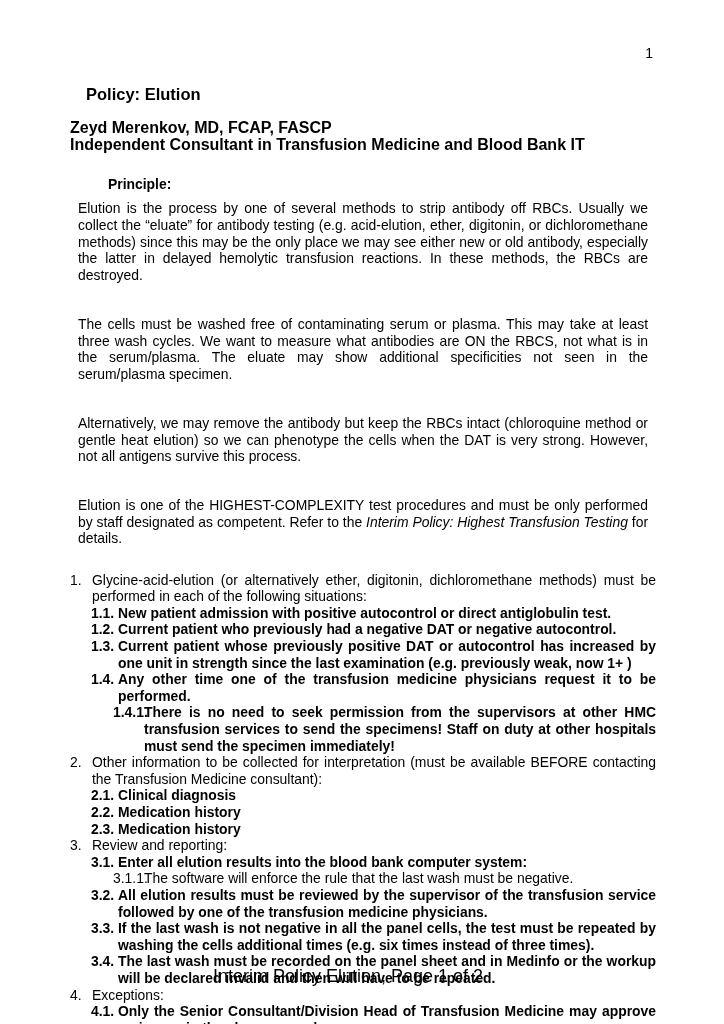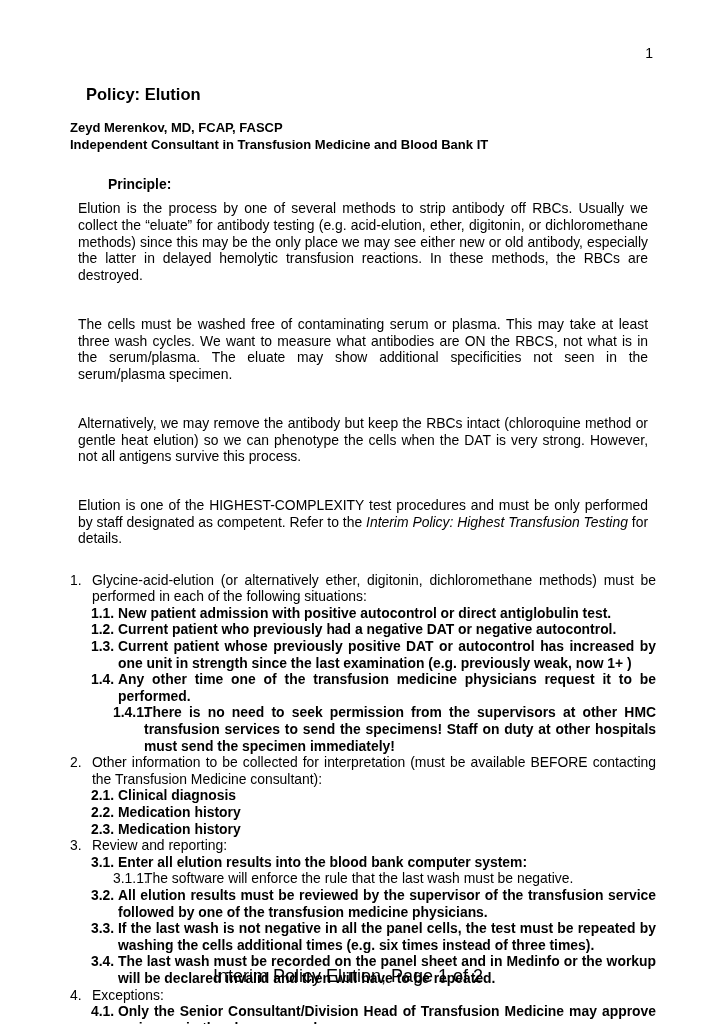--- a/index.html
+++ b/index.html
@@ -1,21 +1,21 @@
 <!DOCTYPE html>
 <html><head>
 <meta charset="utf-8">
 <style>
   html, body { margin: 0; padding: 0; background: #ffffff; }
   body { width: 724px; height: 1024px; position: relative; overflow: hidden;
          font-family: "Liberation Sans", sans-serif; color: #000; }
   .page-num { position: absolute; top: 45px; right: 71px; font-size: 14px; }
   .content { position: absolute; left: 70px; top: 69px; width: 586px; font-size: 13.9px; line-height: 16.6px; }
   .title { font-weight: bold; font-size: 16.5px; line-height: 19px; margin: 16px; }
-  .sub { font-weight: bold; font-size: 13px; line-height: 16.6px; margin: 0; }
+  .sub { font-weight: bold; font-size: 16px; line-height: 16.6px; margin: 0; }
   .gap { height: 16.6px; }
   p { margin: 8px; text-align: justify; }
   .heading { font-weight: bold; margin: 6px; padding-left: 32px; }
   .l1 { position: relative; padding-left: 22px; text-align: justify; }
   .l1 > .num { position: absolute; left: 0; }
   .l2 { position: relative; padding-left: 48px; text-align: justify; font-weight: bold; }
   .l2 > .num { position: absolute; left: 21px; }
   .l3 { position: relative; padding-left: 74px; text-align: justify; font-weight: bold; }
   .l3 > .num { position: absolute; left: 43px; }
   .l3n { position: relative; padding-left: 74px; text-align: justify; }

